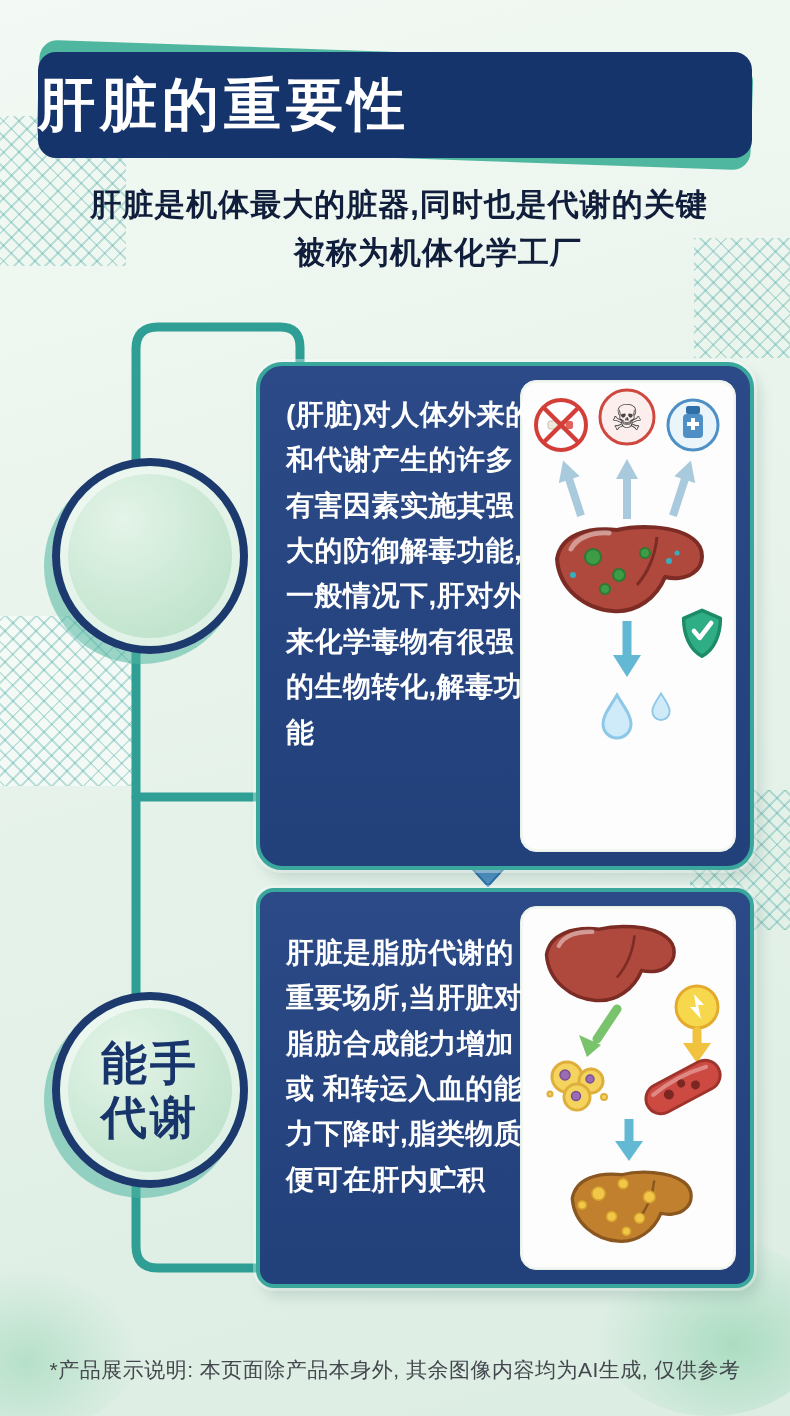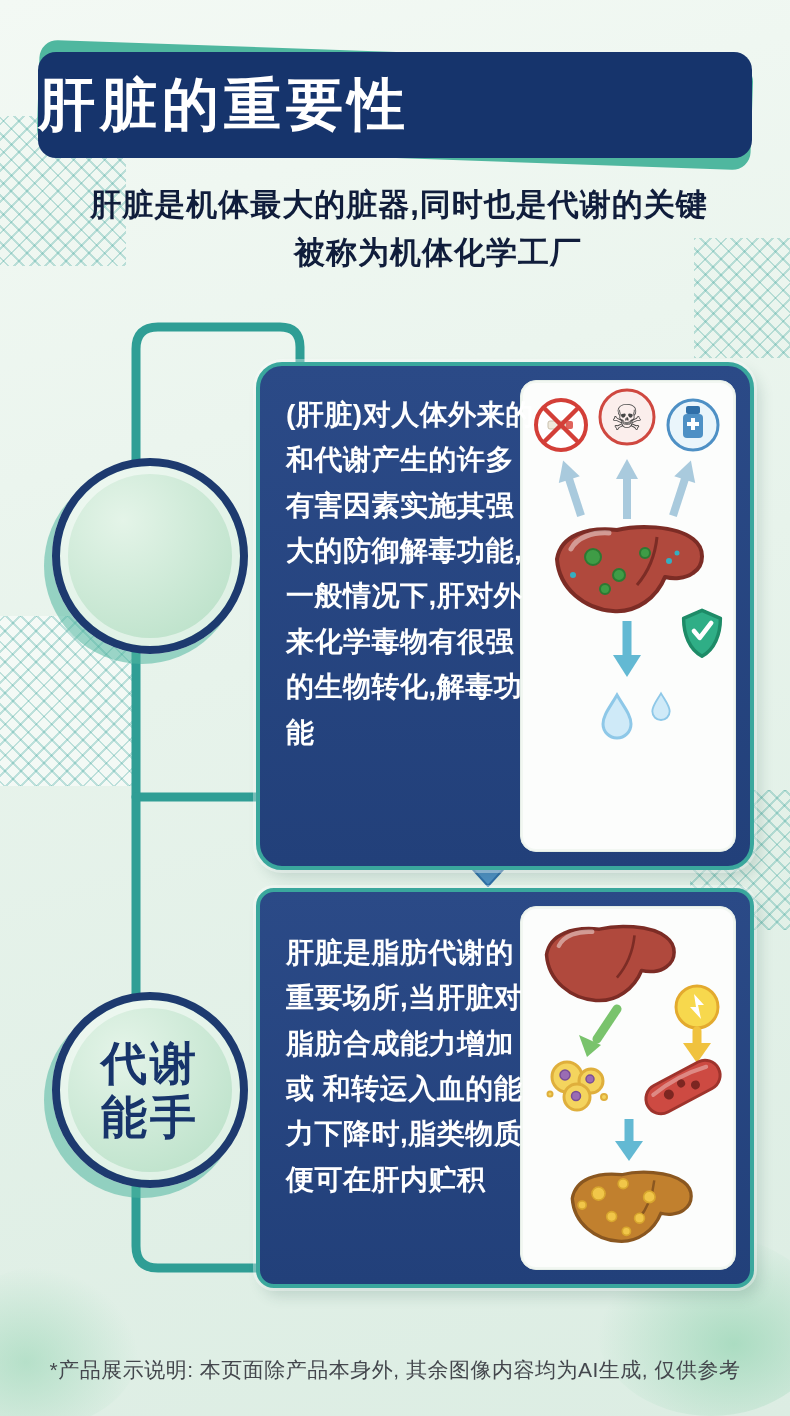--- a/index.html
+++ b/index.html
@@ -177,22 +177,22 @@
           </g>
           <g transform="translate(140,326) scale(0.62)">
             <path d="M0,-22 C7,-10 14,-2 14,7 A14,14 0 1,1 -14,7 C-14,-2 -7,-10 0,-22 Z" fill="#cfeaf8" stroke="#8ec8e8" stroke-width="3"></path>
           </g>
         </g>
       </svg>
     </div>
   </div>
 
   <div class="badge badge2">
+    <div>能手</div>
     <div>代谢</div>
-    <div>能手</div>
   </div>
 
   <div class="card card2">
     <div class="card-text">肝脏是脂肪代谢的重要场所,当肝脏对脂肪合成能力增加或 和转运入血的能力下降时,脂类物质便可在肝内贮积</div>
     <div class="panel">
       <svg width="214" height="364" viewBox="0 0 214 364">
 
         <g transform="translate(22,16) scale(0.88)">
           <path d="M4,36 C8,12 34,4 64,7 C84,2 122,2 140,16 C152,25 152,42 140,50 C132,56 120,56 112,54 C104,74 84,90 60,88 C32,86 6,66 4,36 Z" fill="#b0493d" stroke="#7c2c25" stroke-width="4" stroke-linejoin="round"></path>
           <path d="M104,14 C102,34 96,48 84,62" fill="none" stroke="#7c2c25" stroke-width="3"></path>

